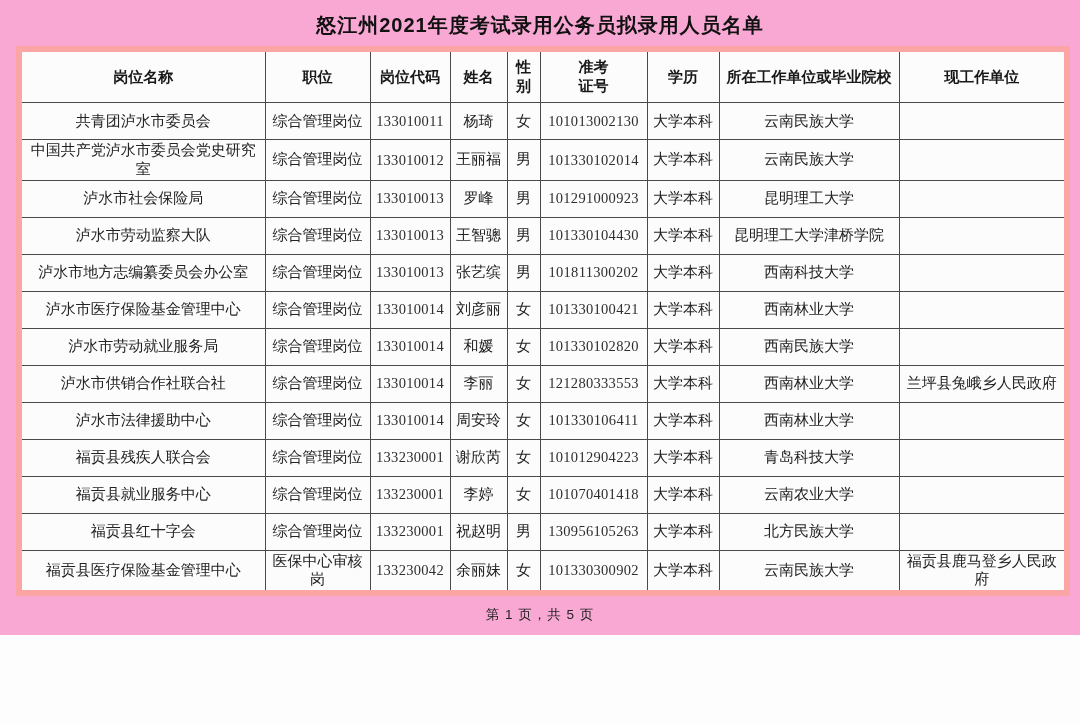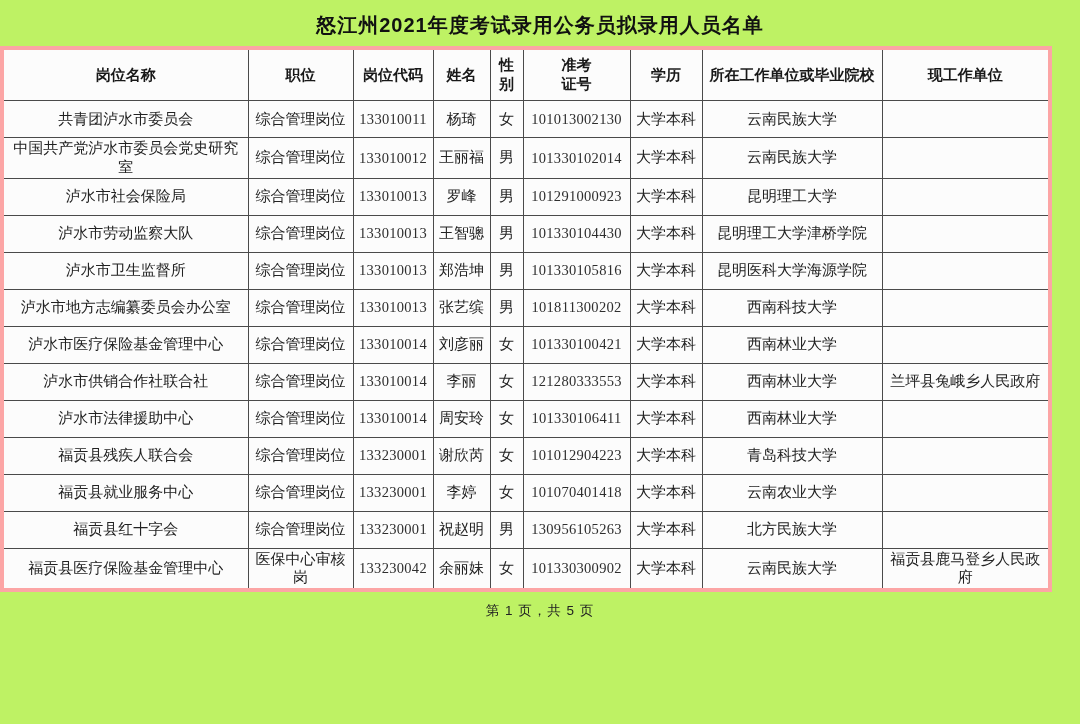--- a/index.html
+++ b/index.html
@@ -7,40 +7,40 @@
     padding: 0;
     background: #fdfdfd;
     width: 1080px;
     height: 724px;
     font-family: "Liberation Sans", sans-serif;
     color: #1c1c1c;
     overflow: hidden;
   }
   .page {
     width: 1080px;
-    height: 724px;
+    height: 635px;
     box-sizing: border-box;
-    background: #bef264;
+    background: #f9a8d4;
   }
   .doc-title {
     text-align: center;
     font-weight: bold;
     font-size: 20px;
     letter-spacing: 1px;
     padding-top: 12px;
     height: 26px;
     line-height: 26px;
     color: #111;
   }
   table.roster {
     border-collapse: collapse;
     table-layout: fixed;
     width: 1048px;
-    margin: 8px 0 0 0;
-    border: 4px solid #fca5a5;
+    margin: 8px 0 0 16px;
+    border: 6px solid #fca5a5;
     background: #fcfcfc;
     padding-left: 48px;
   }
   table.roster th, table.roster td {
     border: 1px solid #4a4a4a;
     text-align: center;
     vertical-align: middle;
     padding: 1px 4px;
     font-size: 15px;
     line-height: 1.25;
@@ -145,50 +145,50 @@
           <td>综合管理岗位</td>
           <td class="num">133010013</td>
           <td>王智骢</td>
           <td>男</td>
           <td class="num">101330104430</td>
           <td>大学本科</td>
           <td>昆明理工大学津桥学院</td>
           <td></td>
         </tr>
         <tr>
-          <td>泸水市卫生监督所</td>
-          <td>综合管理岗位</td>
-          <td class="num">133010013</td>
-          <td>郑浩坤</td>
-          <td>男</td>
-          <td class="num">101330105816</td>
-          <td>大学本科</td>
-          <td>昆明医科大学海源学院</td>
-          <td></td>
-        </tr>
-        <tr>
           <td>泸水市地方志编纂委员会办公室</td>
           <td>综合管理岗位</td>
           <td class="num">133010013</td>
           <td>张艺缤</td>
           <td>男</td>
           <td class="num">101811300202</td>
           <td>大学本科</td>
           <td>西南科技大学</td>
           <td></td>
         </tr>
         <tr>
           <td>泸水市医疗保险基金管理中心</td>
           <td>综合管理岗位</td>
           <td class="num">133010014</td>
           <td>刘彦丽</td>
           <td>女</td>
           <td class="num">101330100421</td>
           <td>大学本科</td>
           <td>西南林业大学</td>
+          <td></td>
+        </tr>
+        <tr>
+          <td>泸水市劳动就业服务局</td>
+          <td>综合管理岗位</td>
+          <td class="num">133010014</td>
+          <td>和媛</td>
+          <td>女</td>
+          <td class="num">101330102820</td>
+          <td>大学本科</td>
+          <td>西南民族大学</td>
           <td></td>
         </tr>
         <tr>
           <td>泸水市供销合作社联合社</td>
           <td>综合管理岗位</td>
           <td class="num">133010014</td>
           <td>李丽</td>
           <td>女</td>
           <td class="num">121280333553</td>
           <td>大学本科</td>

